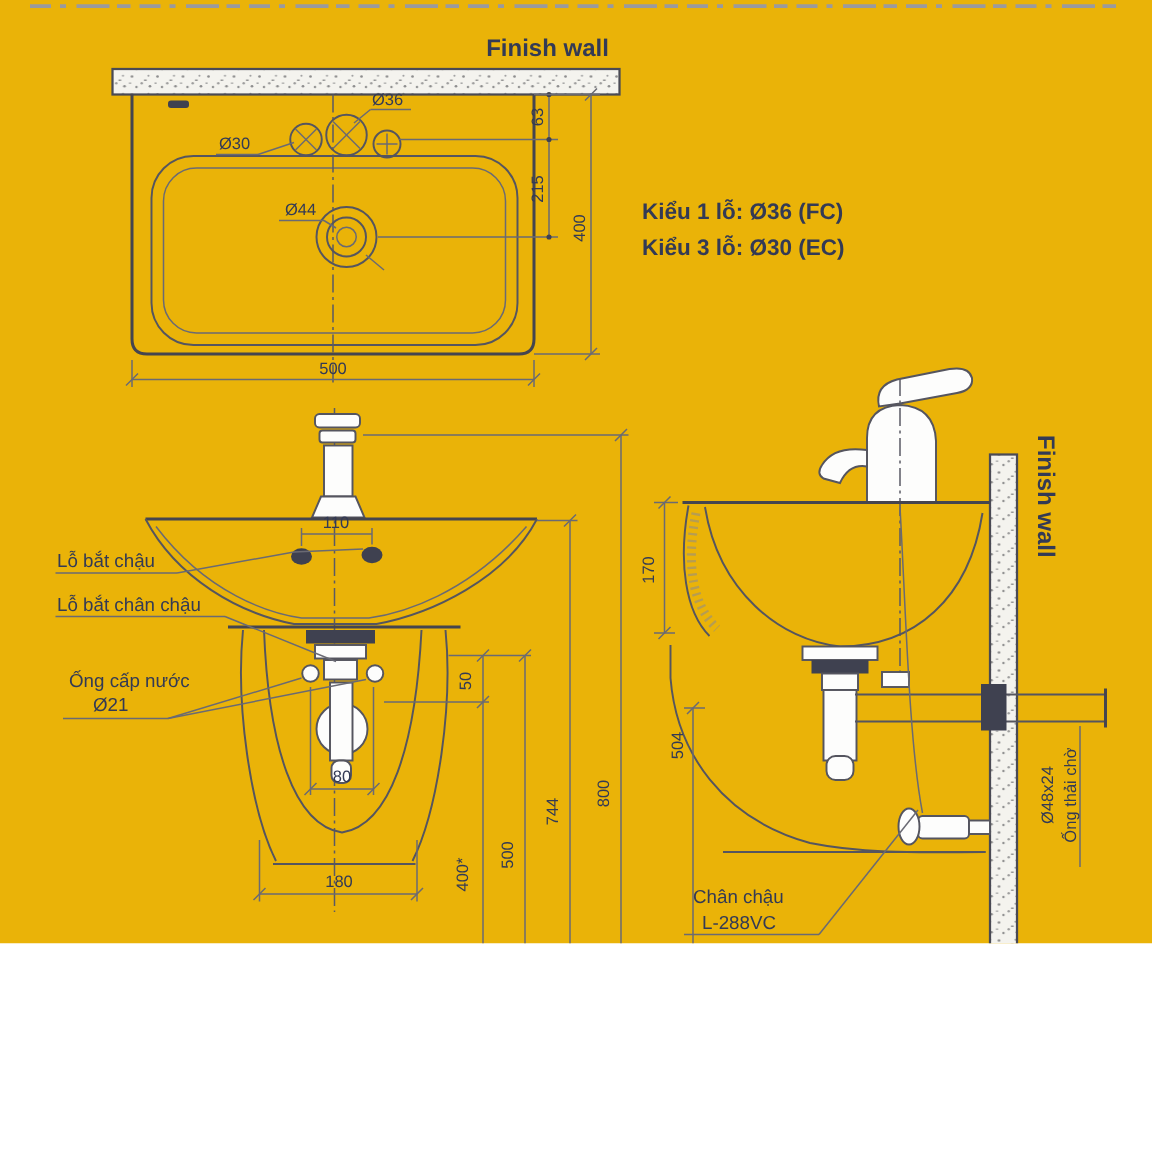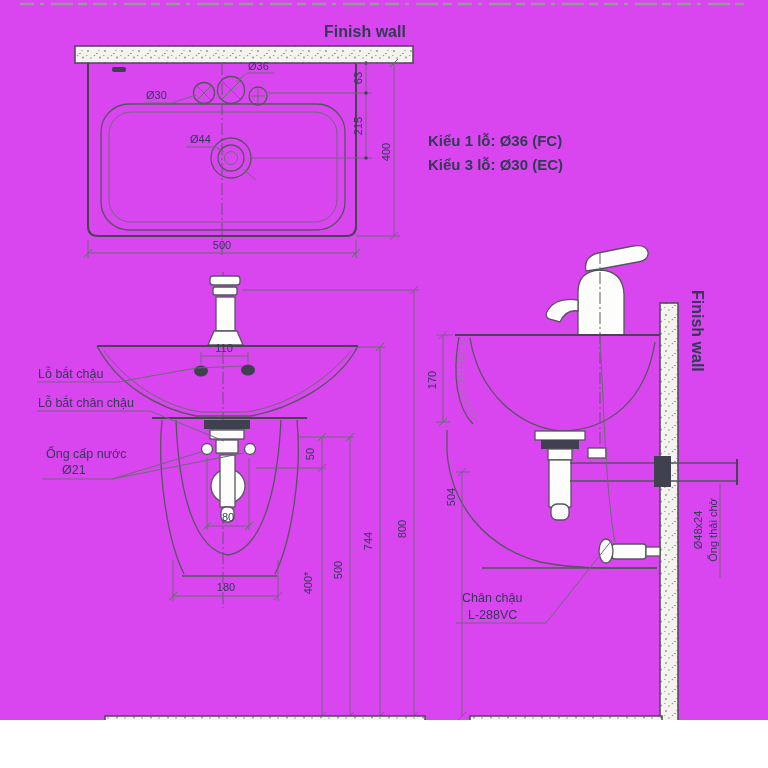--- a/index.html
+++ b/index.html
@@ -1,16 +1,16 @@
 <!DOCTYPE html>
 <html><head>
 <meta charset="utf-8">
 <style>
   html,body{margin:0;padding:0;background:#ffffff;}
-  .page{position:relative;width:768px;height:720px;background:#d946ef;overflow:hidden;
+  .page{position:relative;width:768px;height:629px;background:#eab308;overflow:hidden;
         font-family:"Liberation Sans", sans-serif;}
   svg{position:absolute;left:0;top:0;}
   text{fill:#333a55;}
   .dim{font-size:11px;}
   .lbl{font-size:12.5px;}
   .note{font-size:15px;font-weight:700;}
   .fw{font-size:16px;font-weight:700;}
   .ln{stroke:#55555f;stroke-width:1.3;fill:none;}
   .ln2{stroke:#45454f;stroke-width:2;fill:none;}
   .thin{stroke:#6a6a73;stroke-width:1;fill:none;}

